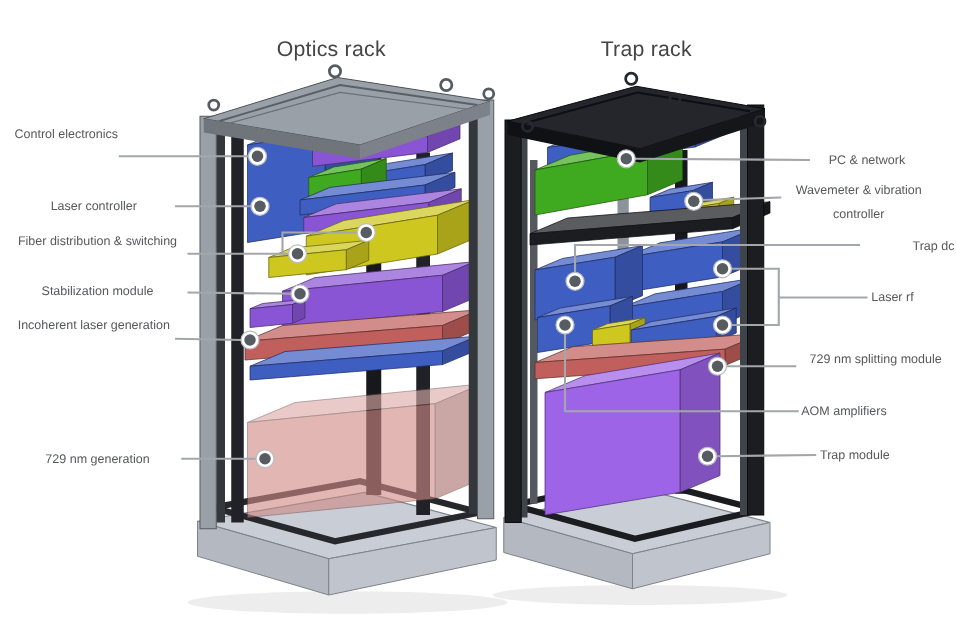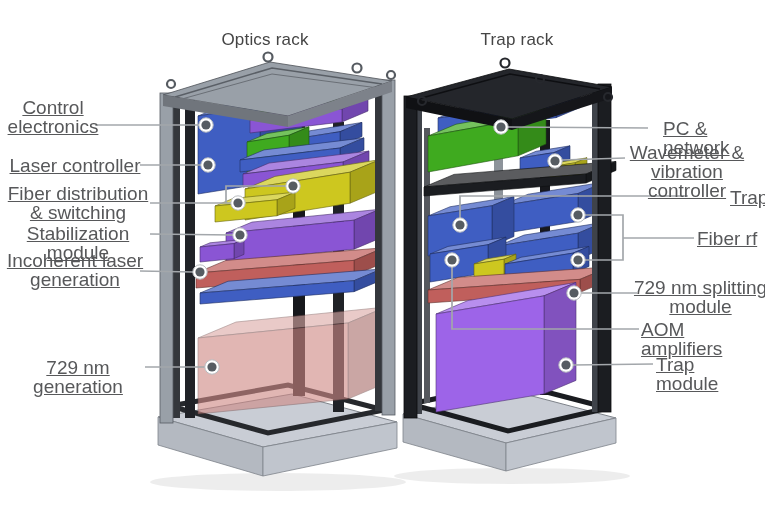--- a/index.html
+++ b/index.html
@@ -1,21 +1,21 @@
 <!DOCTYPE html>
 <html style="--background: #ffffff; --title-text: #454545; --label-text: #57585a; --leader-line: #a3a7ab; --dot-fill: #565c62; --dot-ring: #ffffff; --module-blue: #3f5ec2; --module-green: #3faa1f; --module-purple: #8a55d4; --module-yellow: #cdc71f; --module-red: #c05f5c; --module-red-translucent: #cf8a86; --module-trap-purple: #9d64e8; --frame-light: #99a0a8; --frame-dark: #1b1d21; --base-light: #c9cdd5;"><head>
 <meta charset="utf-8">
 <style>
   html,body{margin:0;padding:0;background:#fff;}
   .stage{position:relative;width:765px;height:510px;background:var(--background,#fff);
          overflow:hidden;font-family:"Liberation Sans",sans-serif;}
   .stage svg{position:absolute;left:0;top:0;}
   .title{position:absolute;font-size:17px;color:var(--title-text,#454545);
          text-align:center;letter-spacing:.2px;}
-  .lbl{position:absolute;font-size:19px;line-height:19px;color:var(--label-text,#57585a);text-decoration:underline;}
+  .lbl{position:absolute;font-size:10px;line-height:19px;color:var(--label-text,#57585a);}
   .ta-c{text-align:center;}
   .ta-l{text-align:left;}
 </style>
 </head>
 <body>
 
 <div class="stage">
 
   <svg id="rack-svg" width="765" height="510" viewBox="0 0 765 510">
 
@@ -273,17 +273,17 @@
   <div class="lbl ta-c" style="left:3px;top:98px;width:100px;">Control electronics</div>
   <div class="lbl ta-c" style="left:0px;top:156px;width:150px;">Laser controller</div>
   <div class="lbl ta-c" style="left:3px;top:184px;width:150px;">Fiber distribution &amp; switching</div>
   <div class="lbl ta-c" style="left:3px;top:224px;width:150px;">Stabilization module</div>
   <div class="lbl ta-c" style="left:0px;top:251px;width:150px;">Incoherent laser generation</div>
   <div class="lbl ta-c" style="left:3px;top:358px;width:150px;text-align:center;">729 nm generation</div>
 
   <div class="lbl ta-l" style="left:650px;top:119px;width:112px;margin-left:13px;">PC &amp; network</div>
   <div class="lbl ta-c" style="left:622px;top:143px;width:130px;">Wavemeter &amp; vibration controller</div>
   <div class="lbl ta-l" style="left:730px;top:188px;width:72px;">Trap dc</div>
-  <div class="lbl ta-l" style="left:697px;top:229px;width:66px;">Fiber rf</div>
+  <div class="lbl ta-l" style="left:697px;top:229px;width:66px;">Laser rf</div>
   <div class="lbl ta-c" style="left:633px;top:278px;width:135px;">729 nm splitting module</div>
   <div class="lbl ta-l" style="left:641px;top:320px;width:122px;">AOM amplifiers</div>
   <div class="lbl ta-l" style="left:656px;top:355px;width:105px;">Trap module</div>
 </div>
 
 </body></html>

